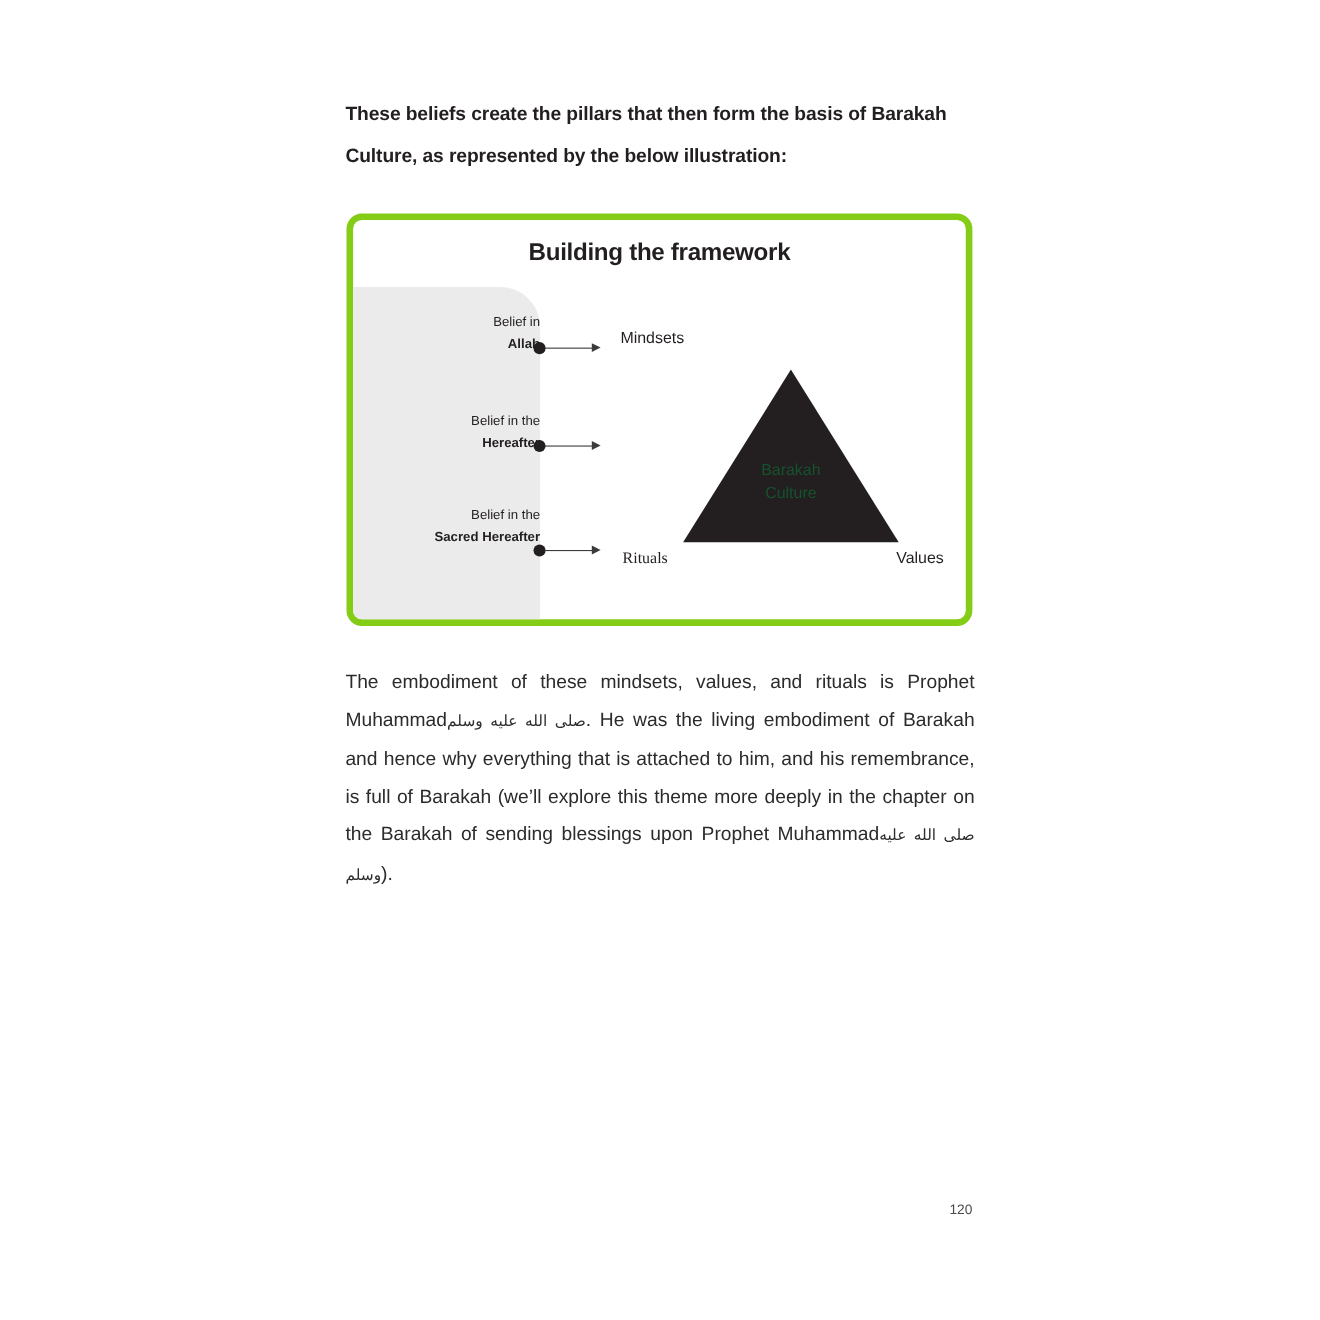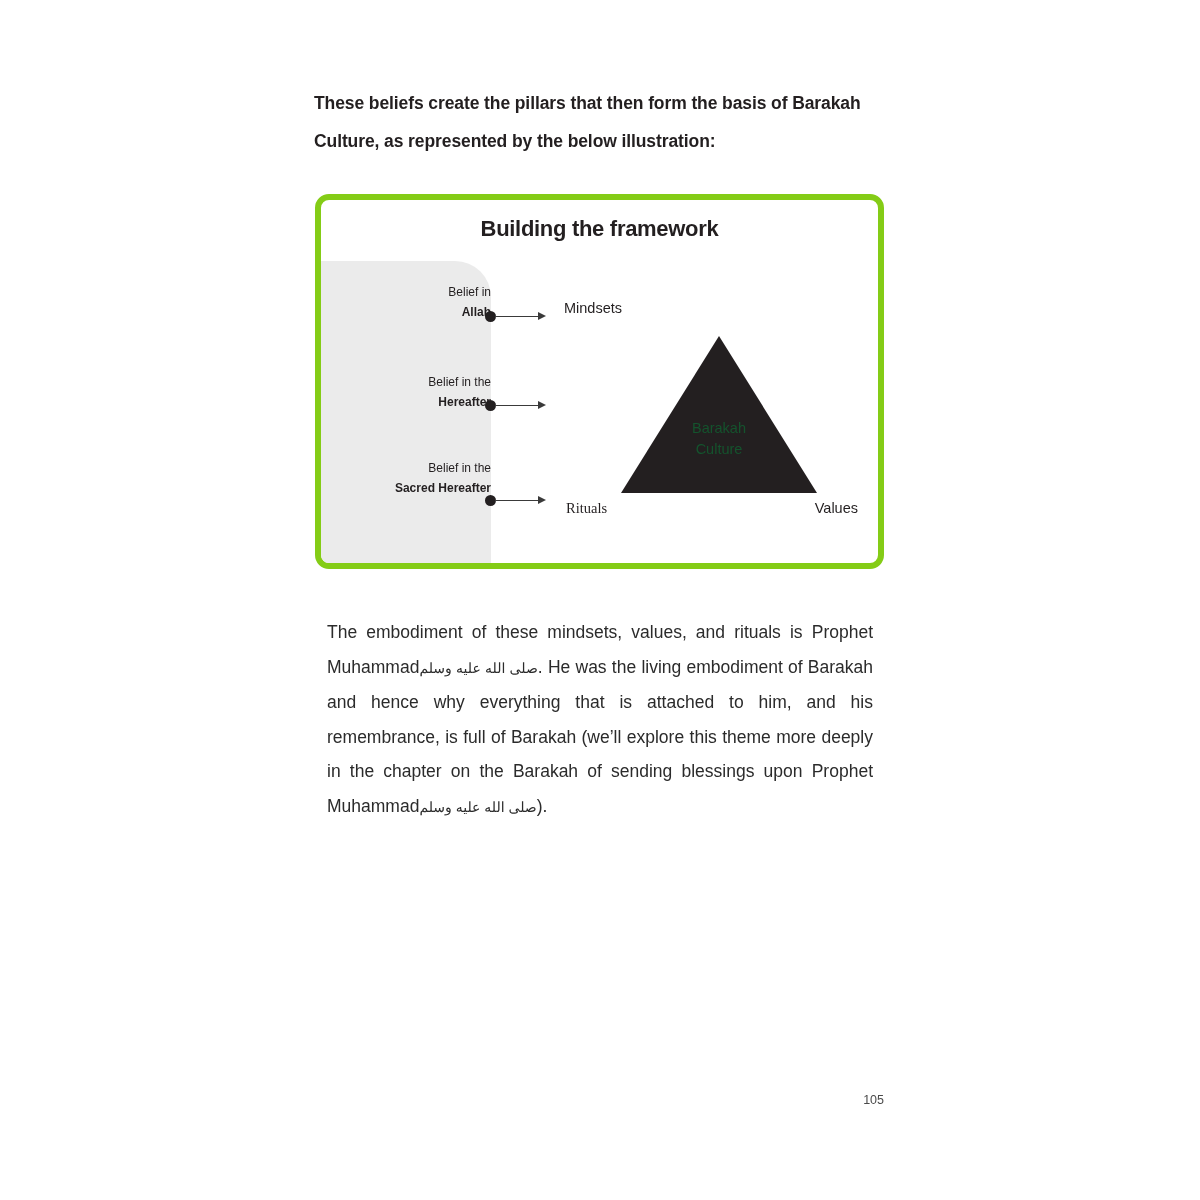--- a/index.html
+++ b/index.html
@@ -171,21 +171,21 @@
   
   .body-text {
     position: absolute;
     left: 314px;
     top: 602px;
     width: 572px;
     font-size: 17.5px;
     line-height: 34.5px;
     color: #2b2b2b;
   }
-  .body-text p { margin: 13px; }
+  .body-text p { margin: 0; }
   .p-justify { text-align: justify; }
   .p-indent  { text-indent: 26px; }
   .sallam { font-size: 14px; }
 
   .page-number {
     position: absolute;
     right: 316px;
     top: 1093px;
     font-size: 12.5px;
     color: #4a4a4a;
@@ -243,15 +243,15 @@
       <div class="tri-label tri-left">Rituals</div>
       <div class="tri-label tri-right">Values</div>
     </div>
 
   </div>
 
   <div class="body-text">
     <p class="p-justify"><span>The embodiment of these mindsets, values, and rituals is Prophet Muhammad</span><span class="sallam">صلى الله عليه وسلم</span><span>. He was the living embodiment of Barakah and hence why everything that is attached to him, and his remembrance, is full of Barakah (we’ll explore this theme more deeply in the chapter on the Barakah of sending blessings upon Prophet Muhammad</span><span class="sallam">صلى الله عليه وسلم</span><span>).</span></p>
   </div>
 
-  <div class="page-number">105</div>
+  <div class="page-number">120</div>
 
 </div>
 
 </body></html>

